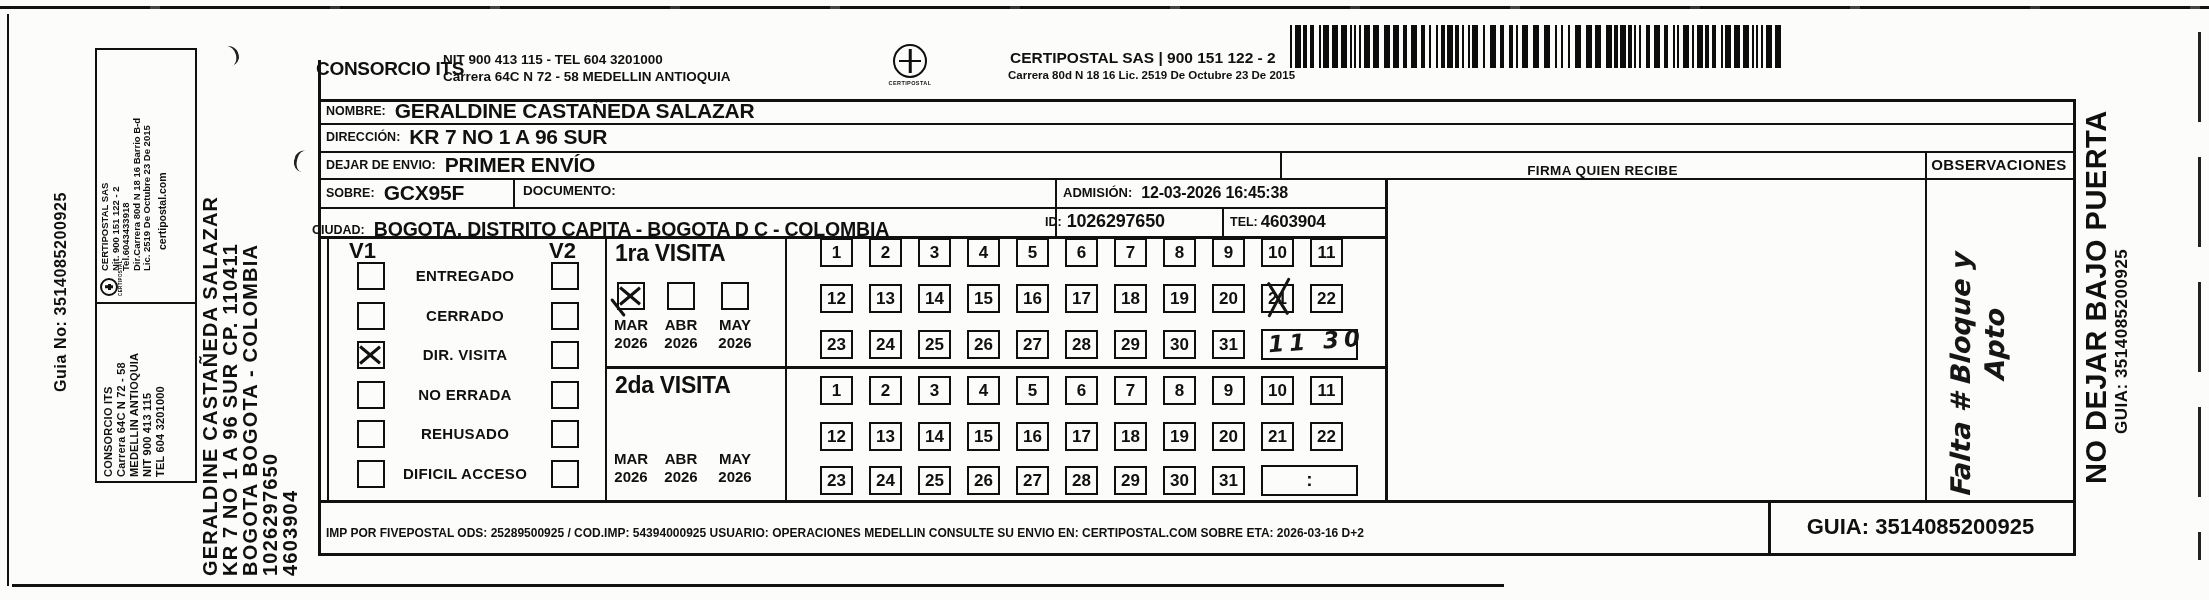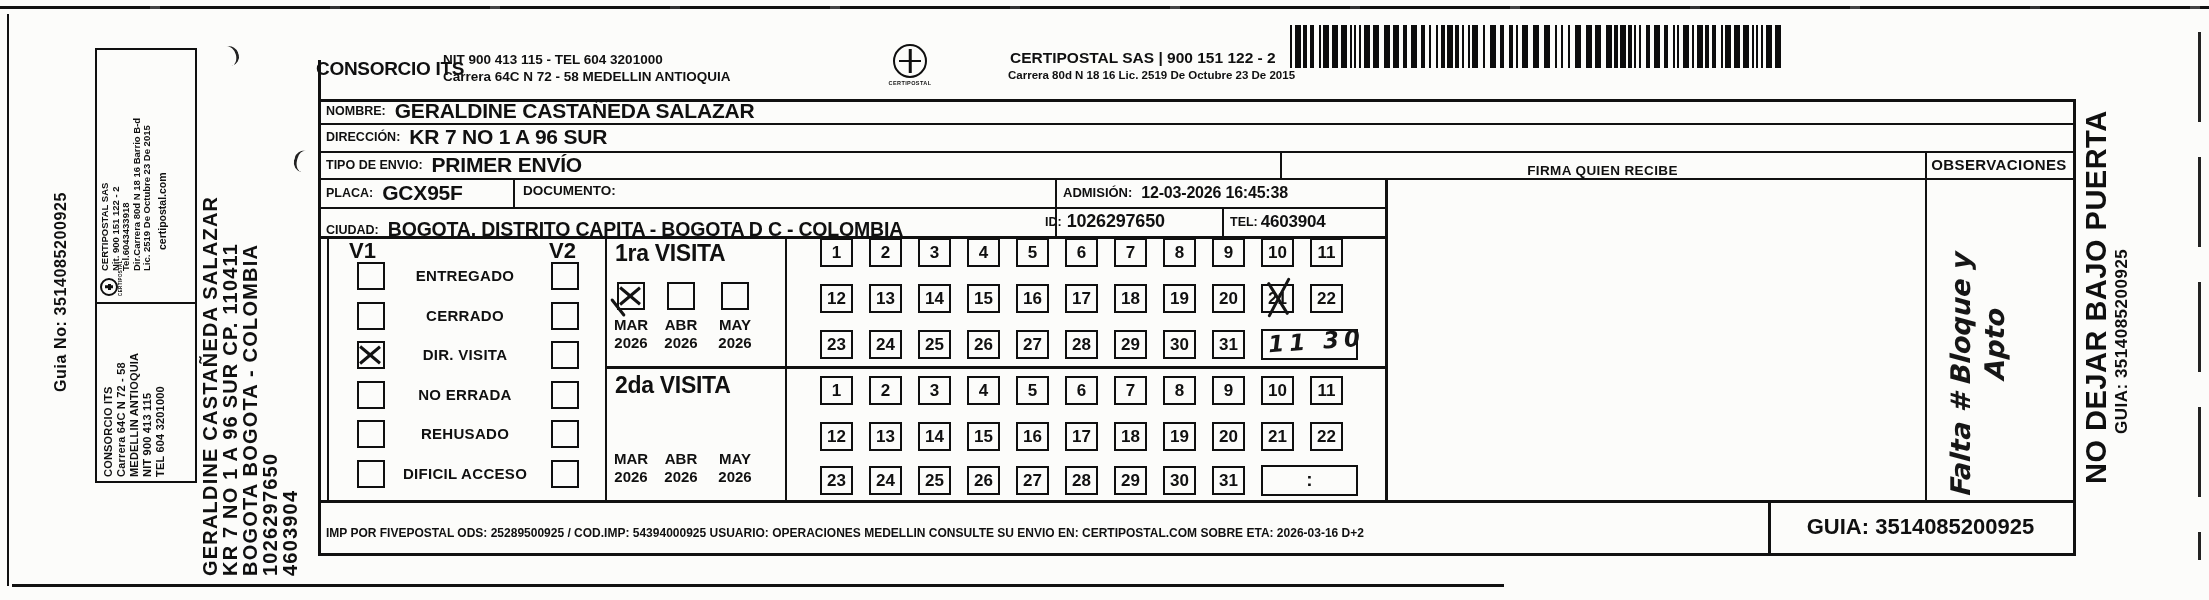--- a/index.html
+++ b/index.html
@@ -180,35 +180,35 @@
 
   <div class="frow" style="left:326px;top:99px;height:24px">
     <span class="flabel">NOMBRE:</span>
     <span class="fval">GERALDINE CASTAÑEDA SALAZAR</span>
   </div>
   <div class="frow" style="left:326px;top:123px;height:28px">
     <span class="flabel">DIRECCIÓN:</span>
     <span class="fval">KR 7 NO 1 A  96 SUR</span>
   </div>
   <div class="frow" style="left:326px;top:151px;height:27px">
-    <span class="flabel">TIPO DE ENVIO:</span>
+    <span class="flabel">DEJAR DE ENVIO:</span>
     <span class="fval">PRIMER ENVÍO</span>
   </div>
   <div class="frow" style="left:326px;top:178px;height:29px">
-    <span class="flabel">PLACA:</span>
+    <span class="flabel">SOBRE:</span>
     <span class="fval">GCX95F</span>
   </div>
   <div class="frow" style="left:523px;top:178px;height:25px">
     <span class="flabel" style="font-size:13.5px">DOCUMENTO:</span>
   </div>
   <div class="frow" style="left:1063px;top:178px;height:29px">
     <span class="flabel" style="font-size:13px">ADMISIÓN:</span>
     <span class="fval" style="font-size:16px">12-03-2026 16:45:38</span>
   </div>
-  <div class="frow" style="left:326px;top:207px;height:45px">
+  <div class="frow" style="left:312px;top:207px;height:45px">
     <span class="flabel">CIUDAD:</span>
     <span class="fval" style="font-size:19.5px">BOGOTA, DISTRITO CAPITA - BOGOTA D C - COLOMBIA</span>
   </div>
   <div class="frow" style="left:1045px;top:207px;height:29px;gap:5px">
     <span class="flabel">ID:</span>
     <span class="fval" style="font-size:18px">1026297650</span>
   </div>
   <div class="frow" style="left:1230px;top:207px;height:29px;gap:3px">
     <span class="flabel">TEL:</span>
     <span class="fval" style="font-size:17px">4603904</span>

